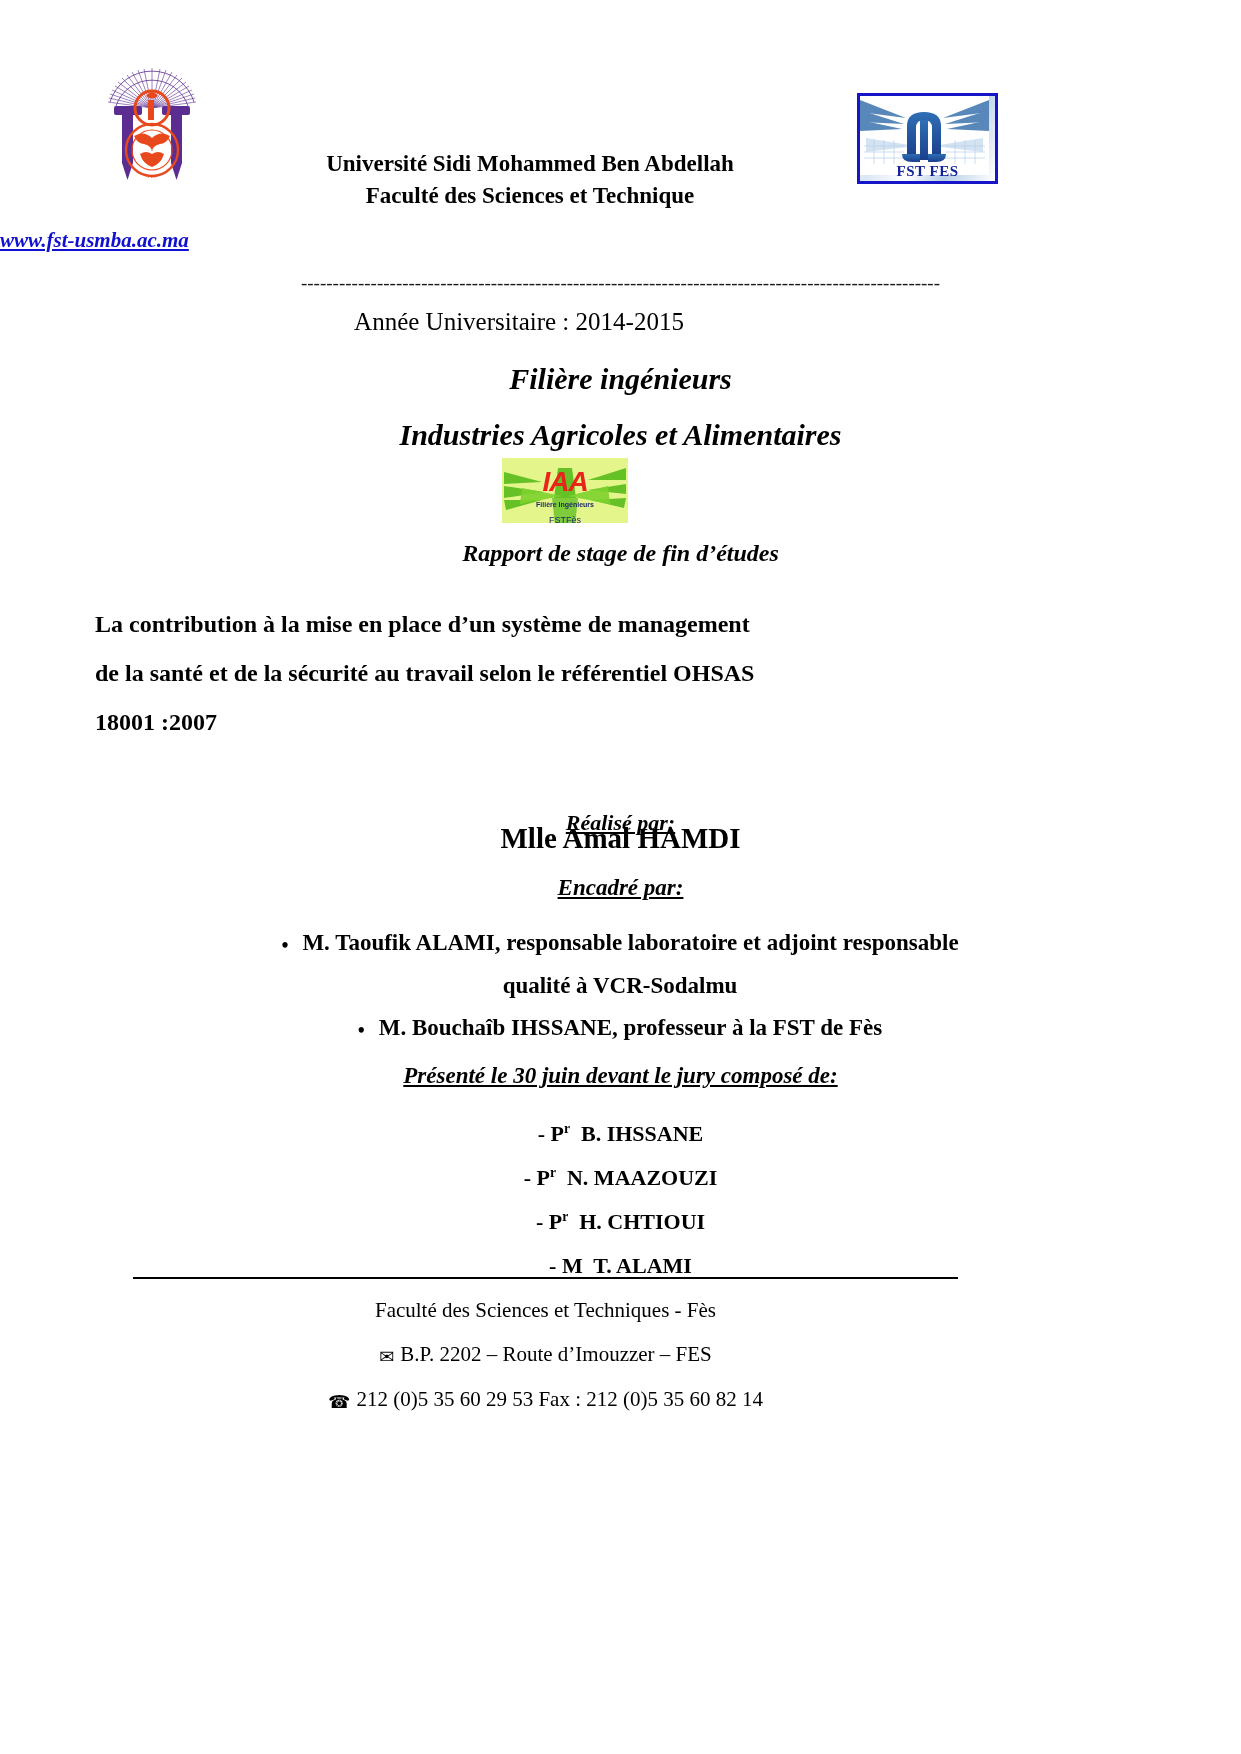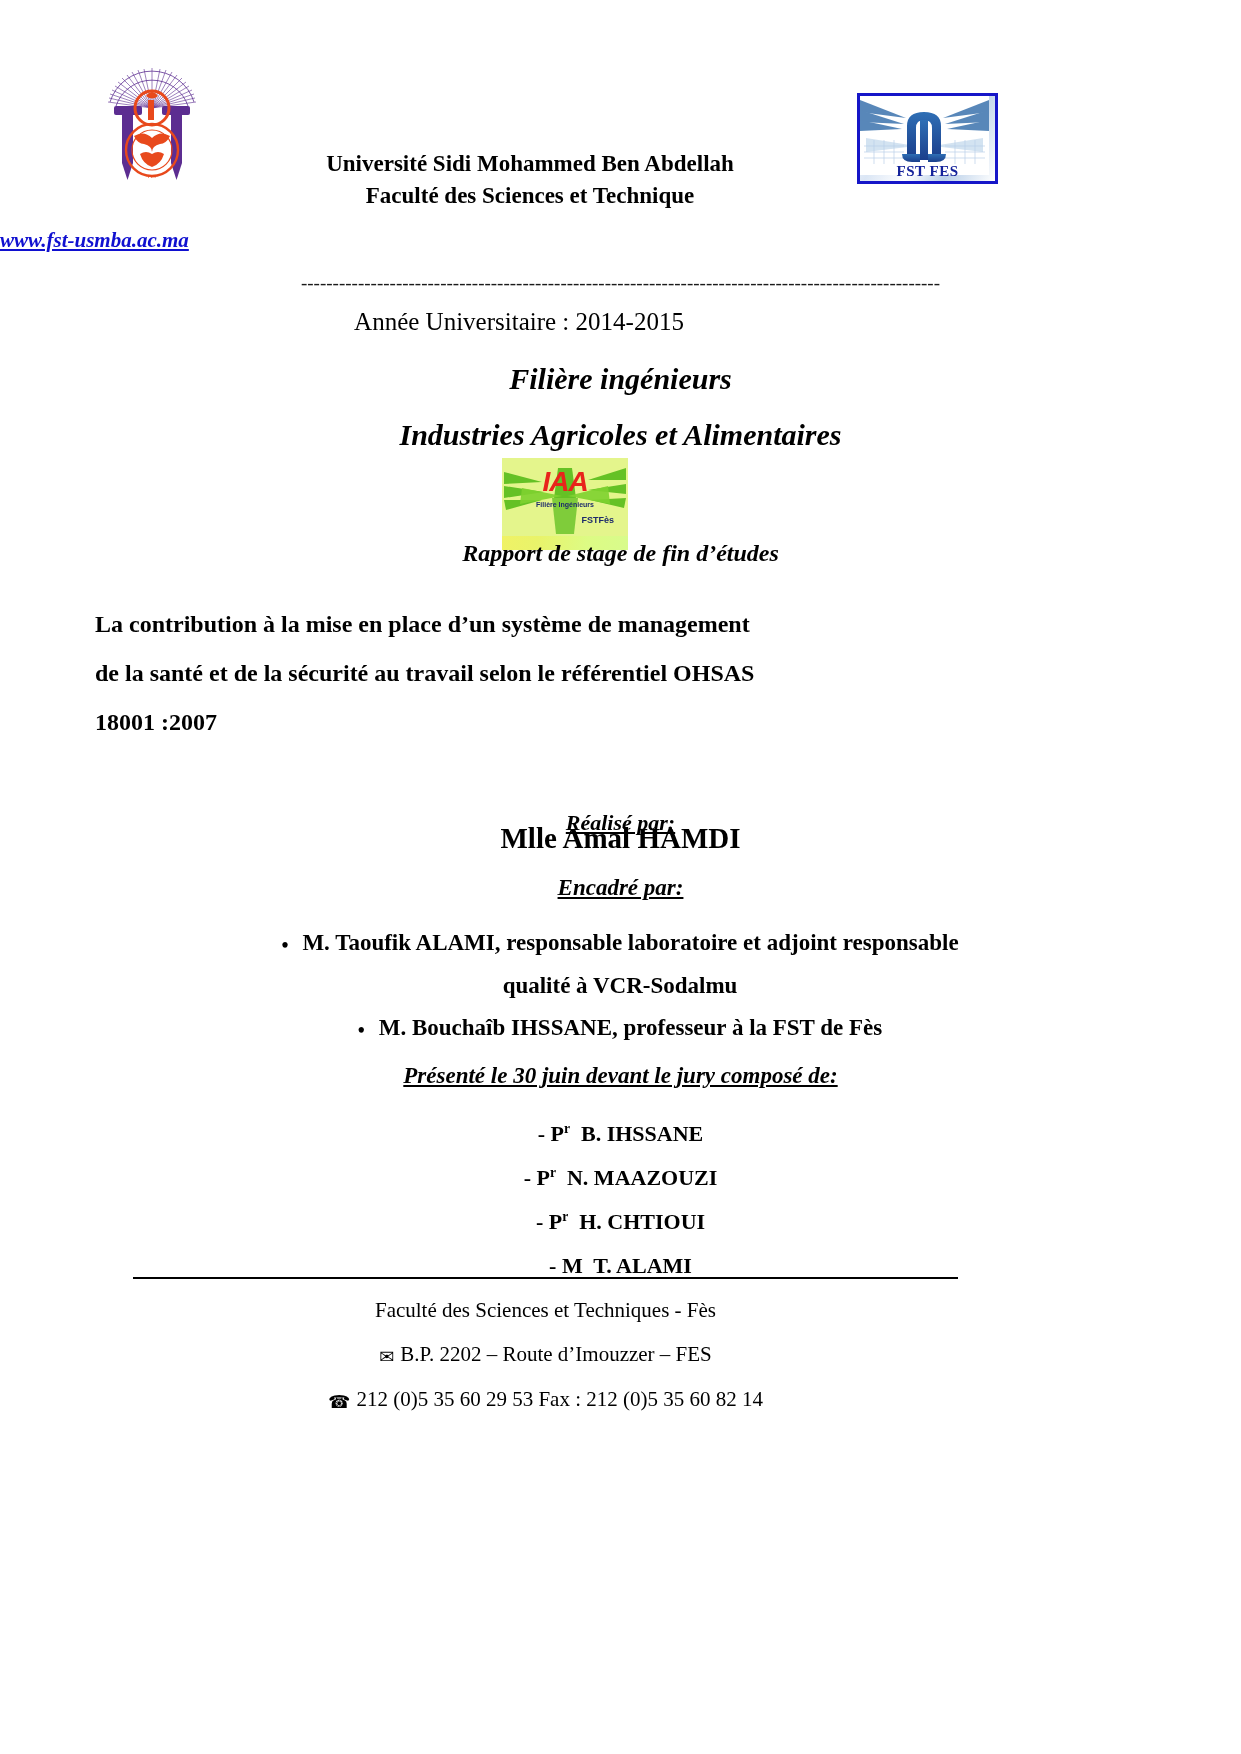--- a/index.html
+++ b/index.html
@@ -125,21 +125,21 @@
     font-size: 30px;
     font-weight: bold;
     font-style: italic;
   }
 
   .logo-iaa {
     position: absolute;
     left: 502px;
     top: 458px;
     width: 126px;
-    height: 92px;
+    height: 65px;
     background: linear-gradient(100deg,#f2f264 0%, #e9f36a 35%, #ddfb84 70%, #d8fb8c 100%);
     overflow: hidden;
   }
   .logo-iaa .iaa-text {
     position: absolute;
     top: 8px;
     left: 0; right: 0;
     text-align: center;
     font-size: 28px;
     font-weight: bold;
@@ -156,25 +156,25 @@
     font-size: 7px;
     font-weight: bold;
     color: #1d2a6b;
     font-family: "Liberation Sans", sans-serif;
   }
   .logo-iaa .iaa-foot {
     position: absolute;
     top: 57px;
     left: 0; right: 0;
     display: flex;
-    justify-content: flex-end;
+    justify-content: center;
     padding: 0 14px;
     box-sizing: border-box;
     font-size: 9px;
-    font-weight: bold;
+    font-weight: normal;
     color: #1d2a6b;
     font-family: "Liberation Sans", sans-serif;
   }
 
   .rapport {
     position: absolute;
     top: 540px;
     left: 0; width: 1241px;
     font-size: 24px;
     font-weight: bold;

